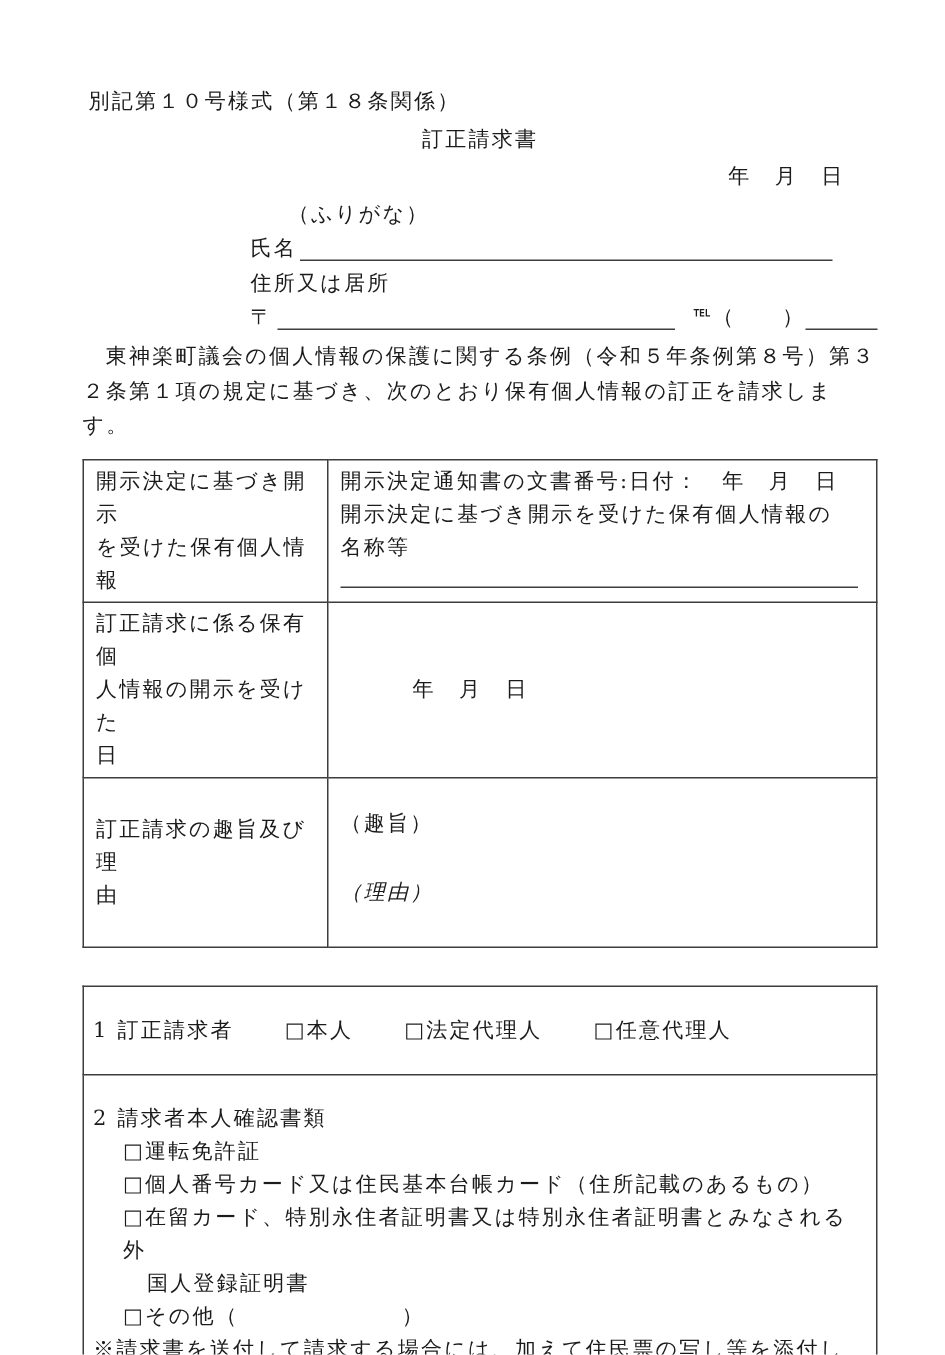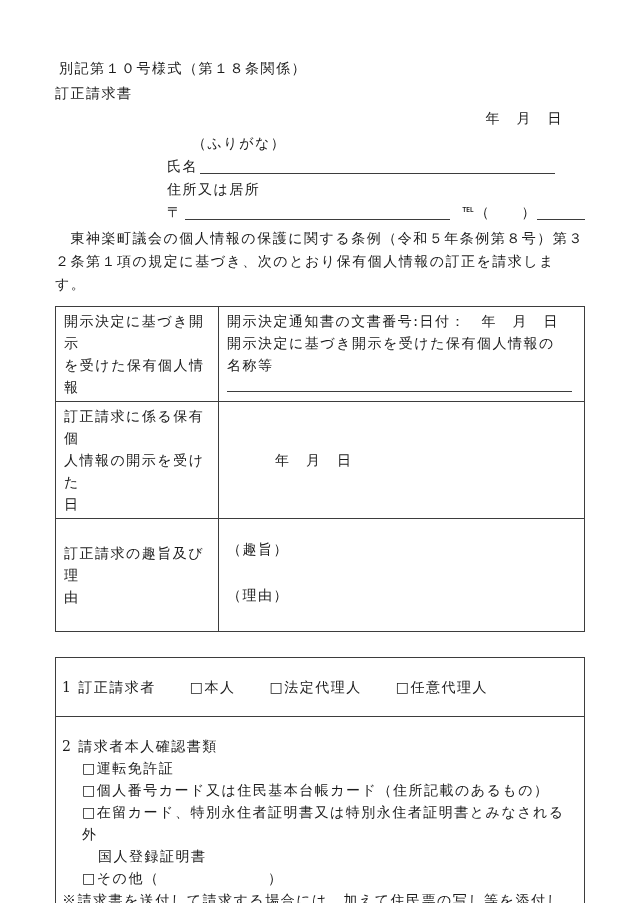--- a/index.html
+++ b/index.html
@@ -16,21 +16,21 @@
   }
   .page {
     width: 630px;
     height: 903px;
     padding: 56px 45px 0 55px;
     overflow: hidden;
   }
 
   
   .form-no { margin-left: 4px; line-height: 25px; }
-  .doc-title { text-align: left; line-height: 25px; }
+  .doc-title { text-align: center; line-height: 25px; }
   .date-line { text-align: right; padding-right: 22px; line-height: 25px; }
   .addressee { margin-left: 20px; line-height: 25px; }
 
   
   .applicant { margin-left: 112px; margin-top: 1px; }
   .applicant .row { line-height: 23px; }
   .furigana { margin-left: 25px; }
   .flexline { display: flex; align-items: flex-start; }
   .uline {
     border-bottom: 1px solid #3d3d3d;
@@ -63,21 +63,21 @@
   .t1 { margin-top: 10px; }
   .t1 .label-col { width: 163px; }
   .v-mid { vertical-align: middle; }
   .cell-date { padding-left: 48px; }
   .cell-uline {
     border-bottom: 1px solid #3d3d3d;
     height: 1px;
     margin: 15px 4px 3px 0;
   }
   .purport { margin-top: 16px; }
-  .reason { margin-top: 24px; margin-bottom: 22px; }
+  .reason { margin-top: 24px; margin-bottom: 22px; font-style: italic; }
 
   .t2 { margin-top: 25px; }
   .t2 td { padding: 18px 6px; }
   .opt { margin-left: 28px; white-space: nowrap; }
   .cb { display: inline; }
   .cb-item { padding-left: 20px; }
   .cont-line { padding-left: 36px; }
   .note-cont { padding-left: 14px; }
 </style>
 </head>

